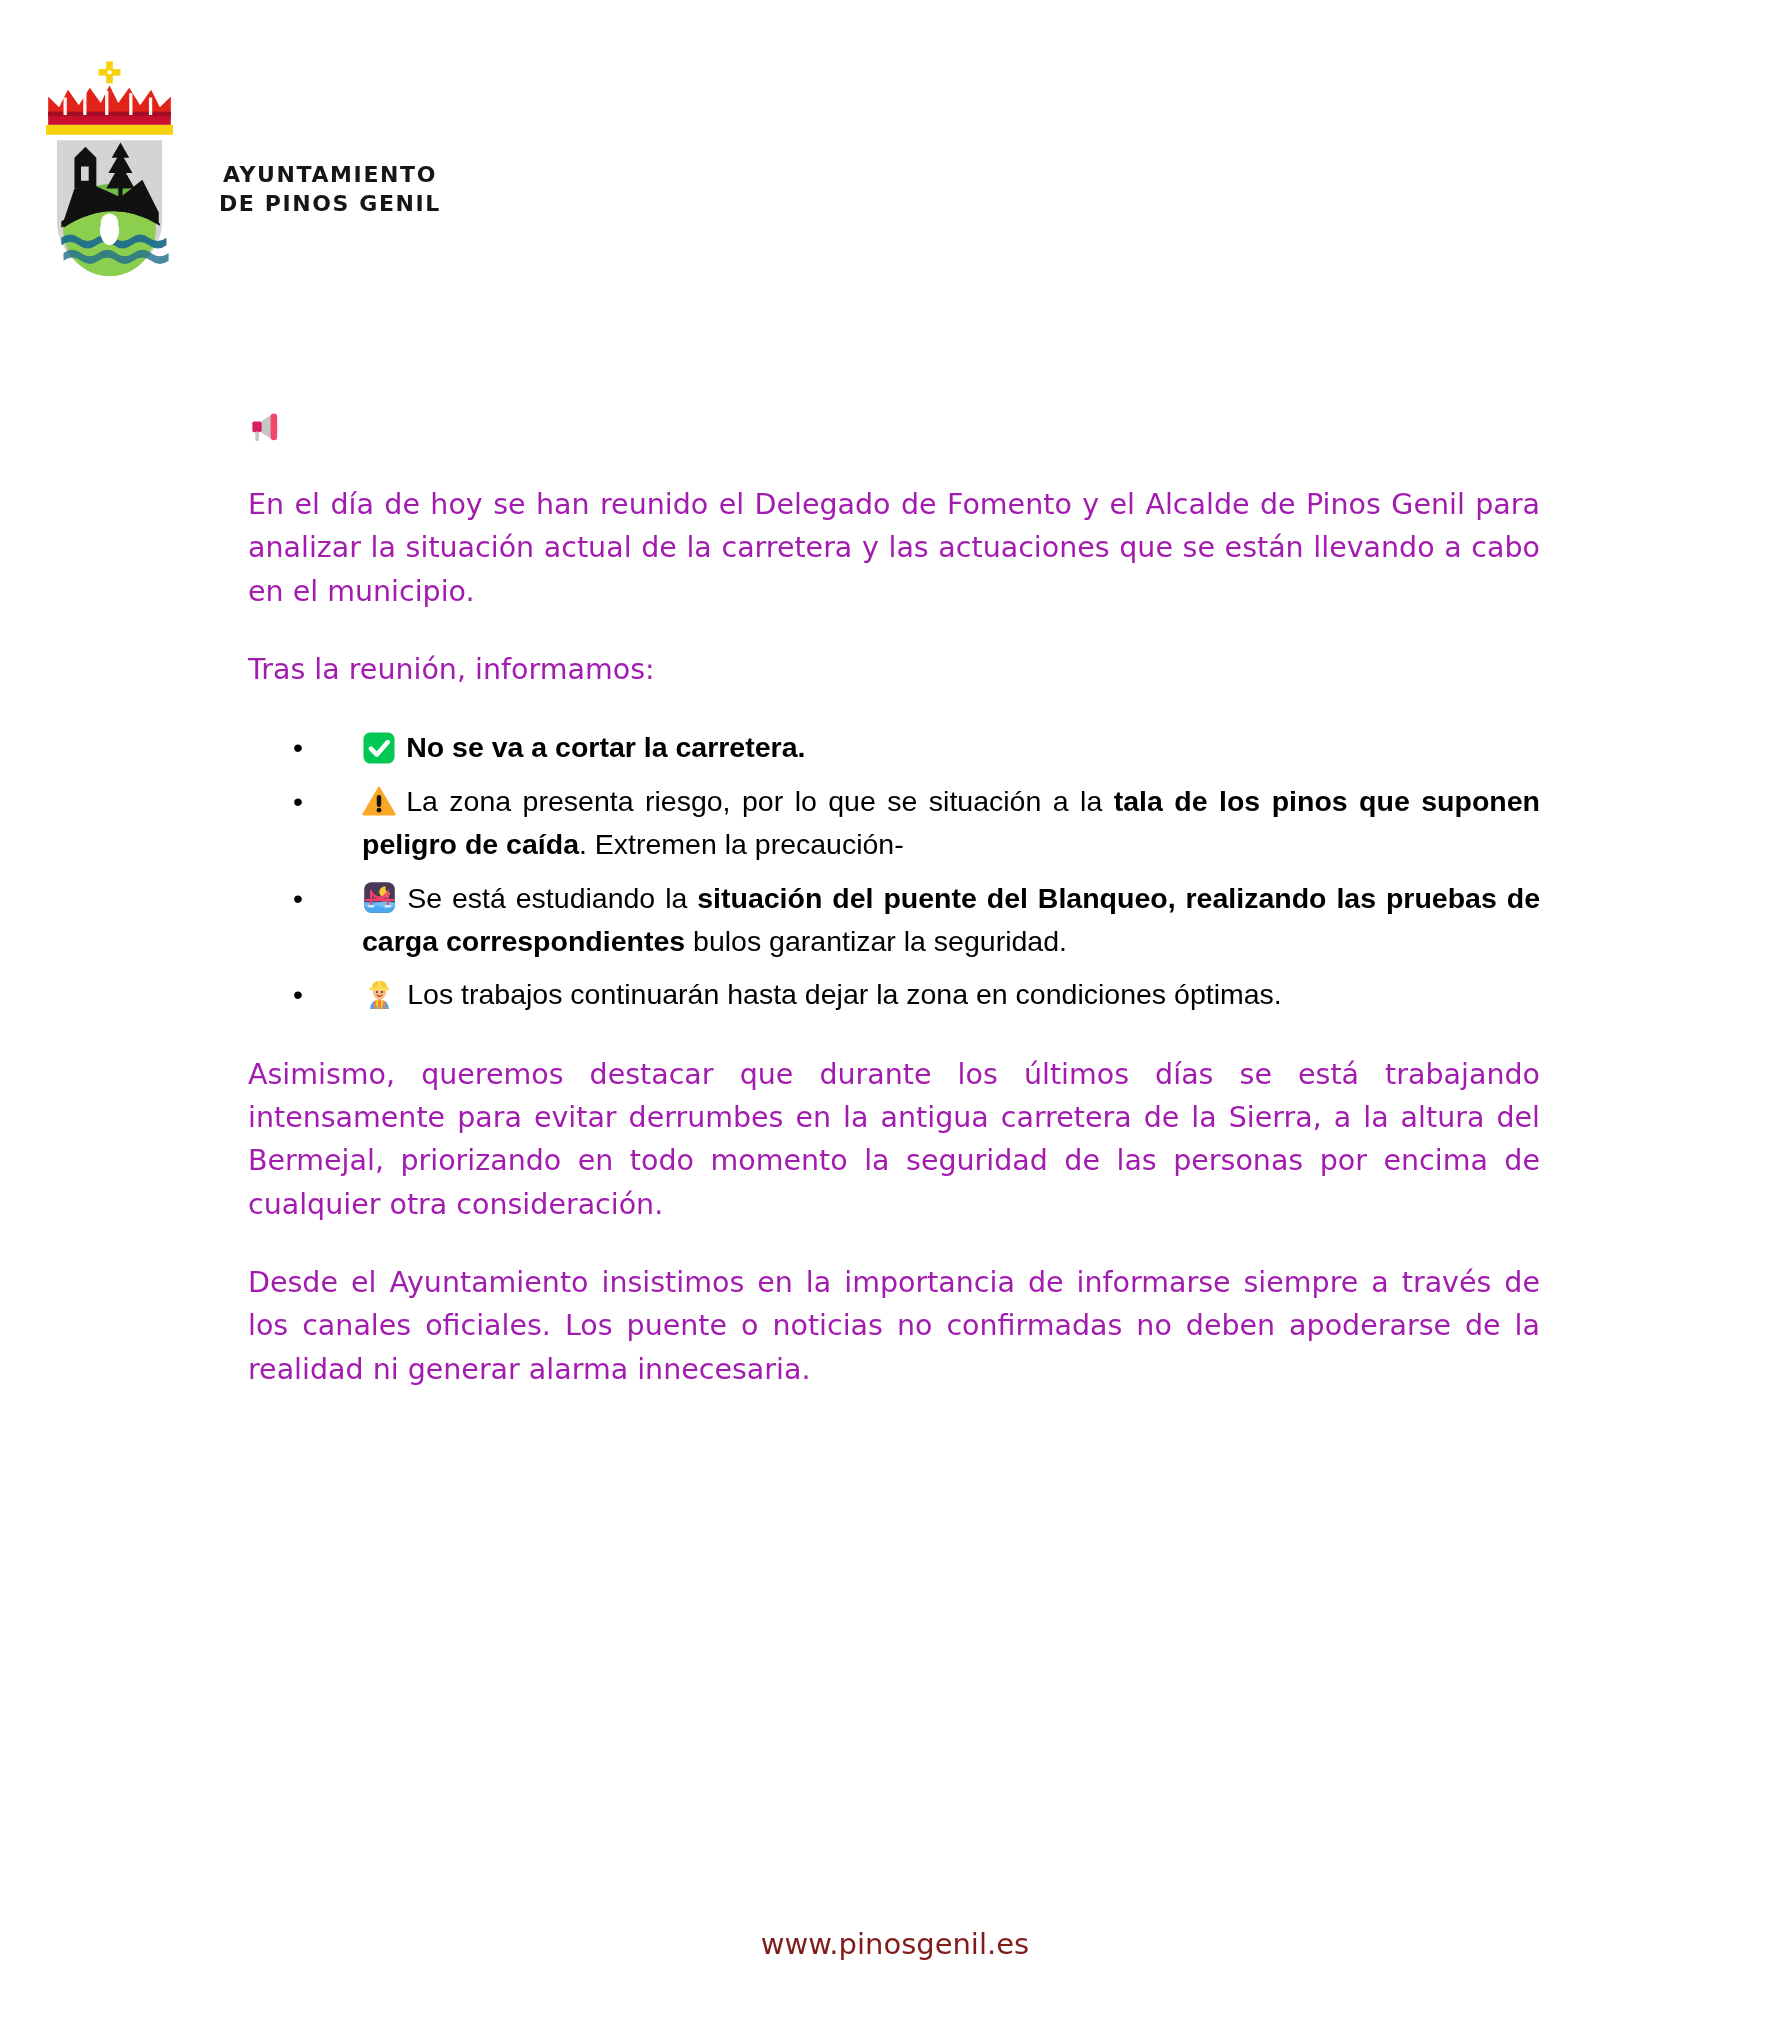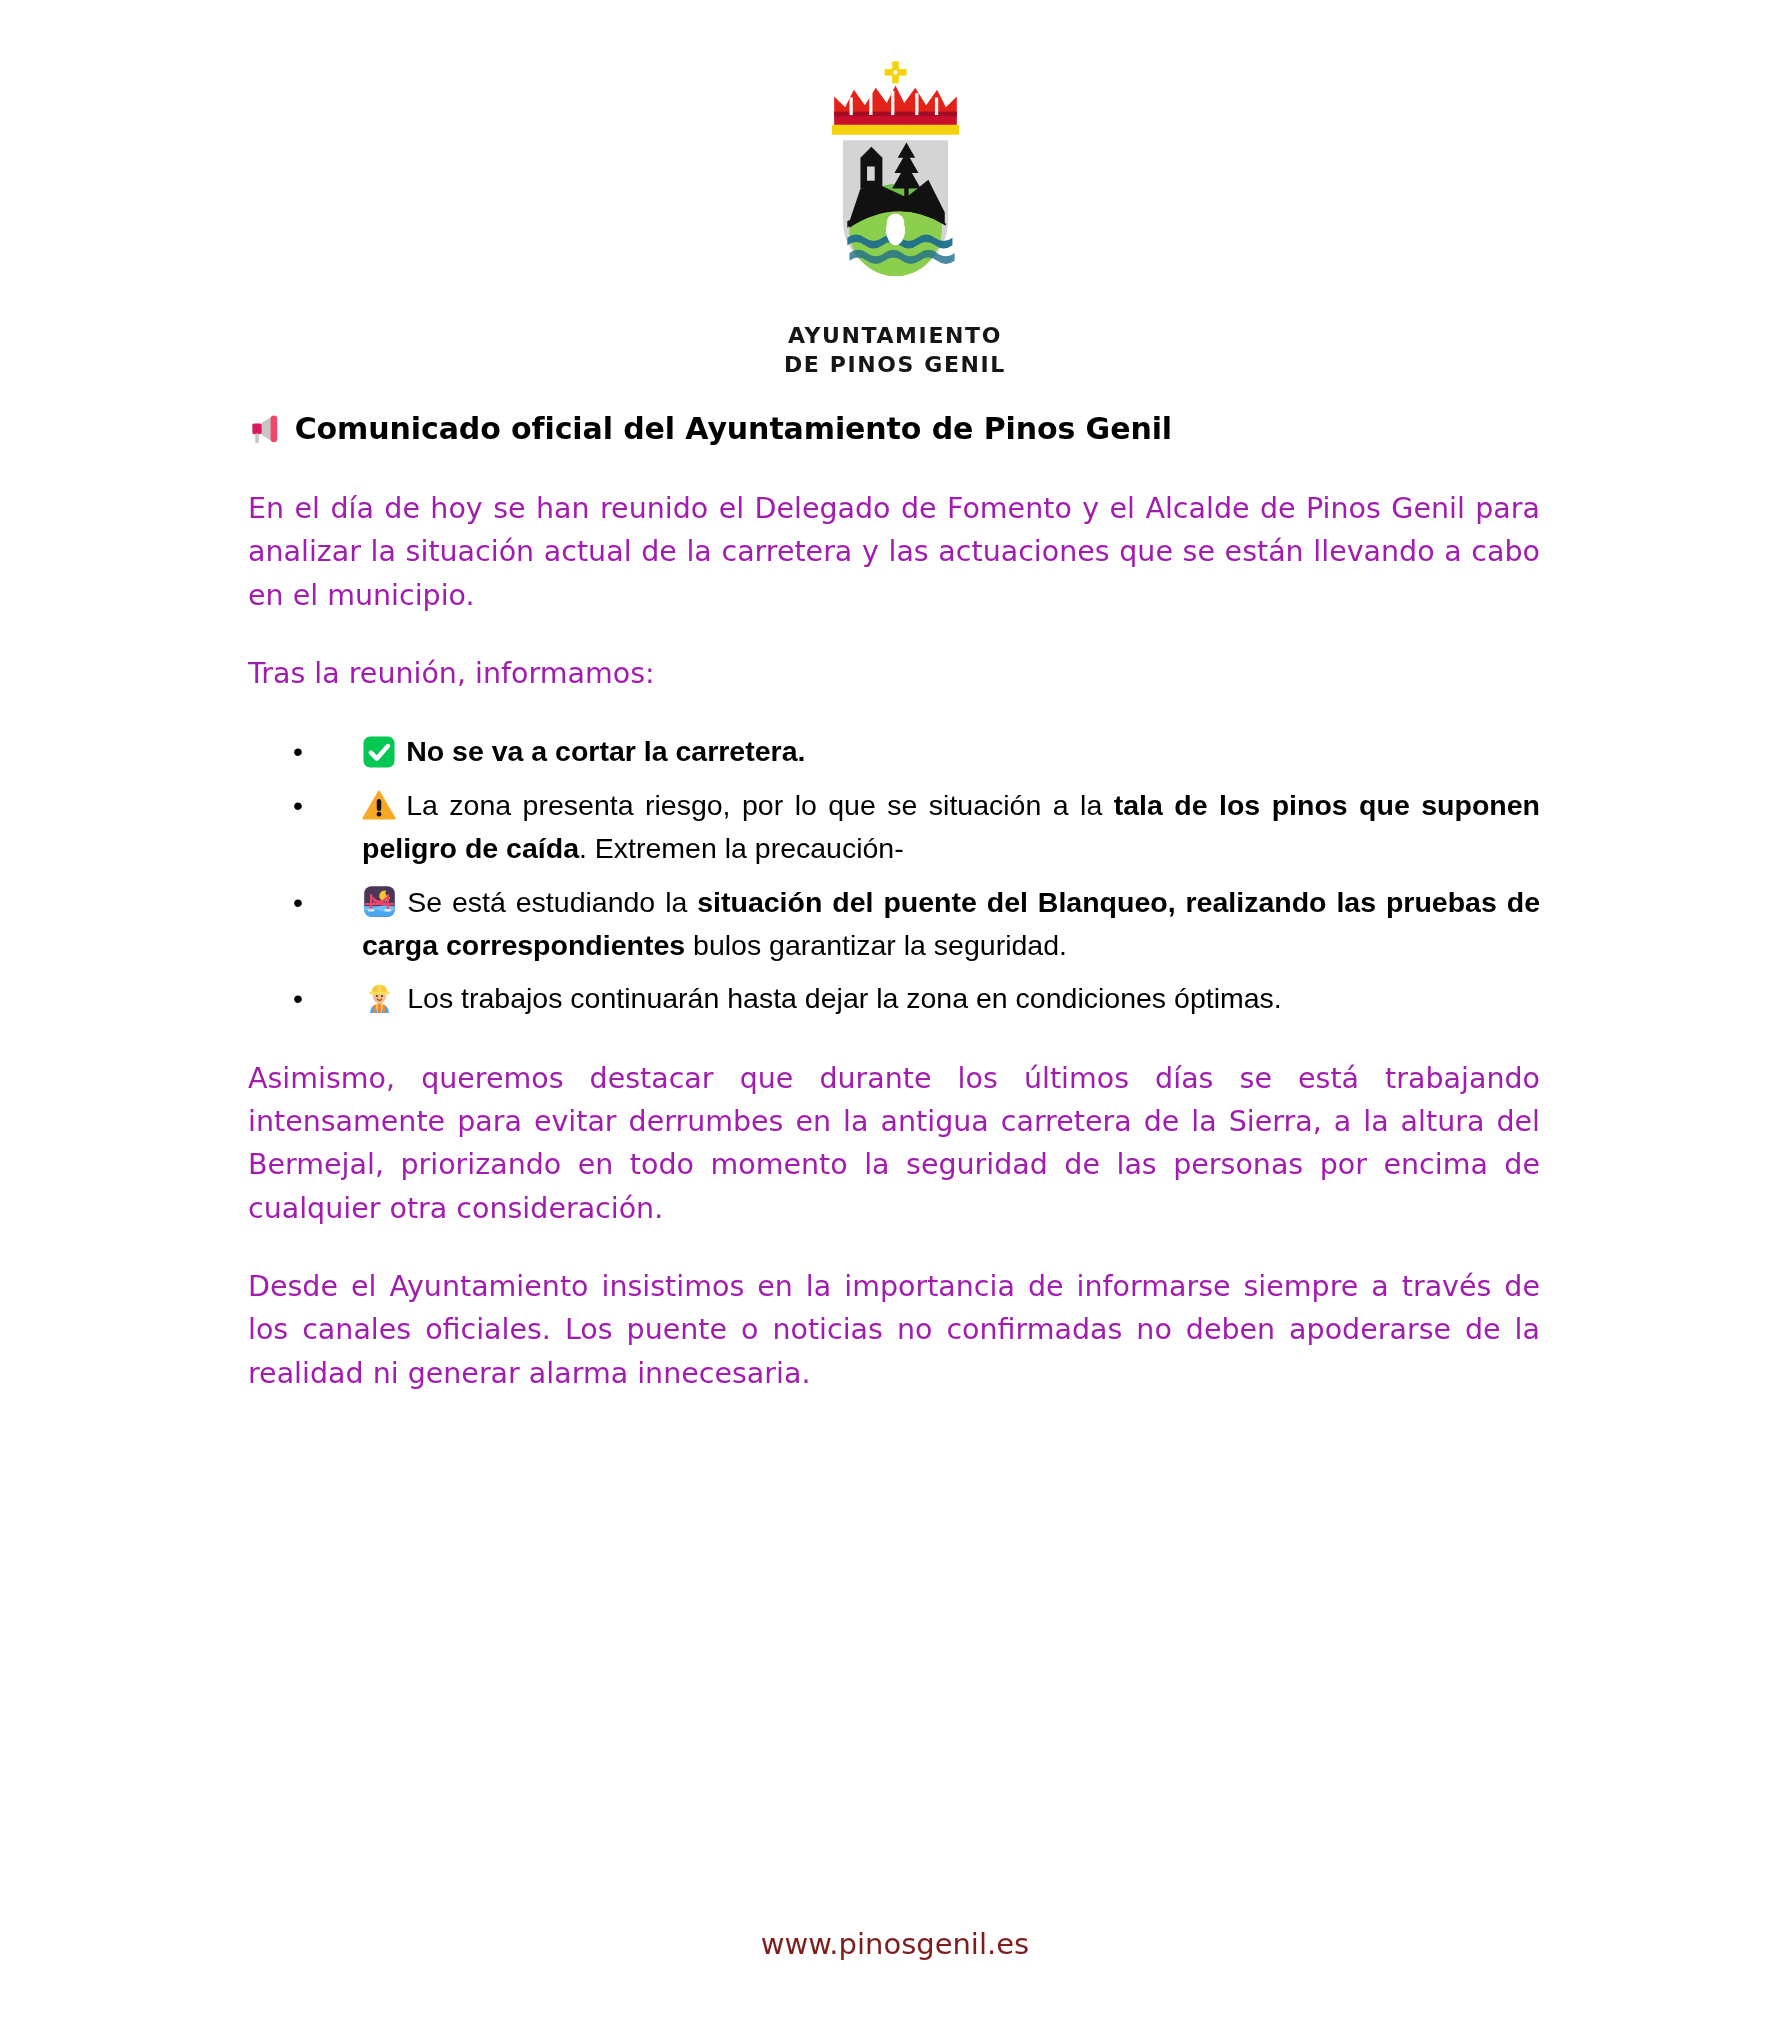--- a/index.html
+++ b/index.html
@@ -21,21 +21,21 @@
     height: 2035px;
     box-sizing: border-box;
     padding: 0;
     position: relative;
   }
 
   
   .logo-block {
     width: 100%;
     display: flex;
-    flex-direction: column;
+    flex-direction: row;
     align-items: center;
     padding-top: 57px;
   }
   .crest {
     width: 219px;
     position: relative;
   }
   .crest svg { display: block; width: 100%; height: auto; }
 
   .logo-text {
@@ -211,21 +211,20 @@
     <h1 class="doc-title">
       <span class="gl gl-megaphone">
         <svg viewBox="0 0 48 48" xmlns="http://www.w3.org/2000/svg">
           <rect x="6" y="17" width="13" height="15" rx="2.5" fill="#d81b60"></rect>
           <rect x="10" y="31" width="5" height="13" rx="1.5" fill="#c6c6c6"></rect>
           <path d="M19 16 L34 7 L34 42 L19 33 Z" fill="#c6c6c6"></path>
           <ellipse cx="36" cy="24.5" rx="4" ry="8" fill="#1c1c1c"></ellipse>
           <rect x="31" y="6" width="9" height="37" rx="4.5" fill="#f4456a"></rect>
         </svg>
       </span>
-      <span class="title-text">Comunicado oficial del Ayuntamiento de Pinos Genil</span>
     </h1>
 
     <p class="para">En el día de hoy se han reunido el Delegado de Fomento y el Alcalde de Pinos Genil para analizar la situación actual de la carretera y las actuaciones que se están llevando a cabo en el municipio.</p>
 
     <p class="para">Tras la reunión, informamos:</p>
 
     <ul class="bullets">
 
       <li>
         <span class="gl gl-check em-icon">

